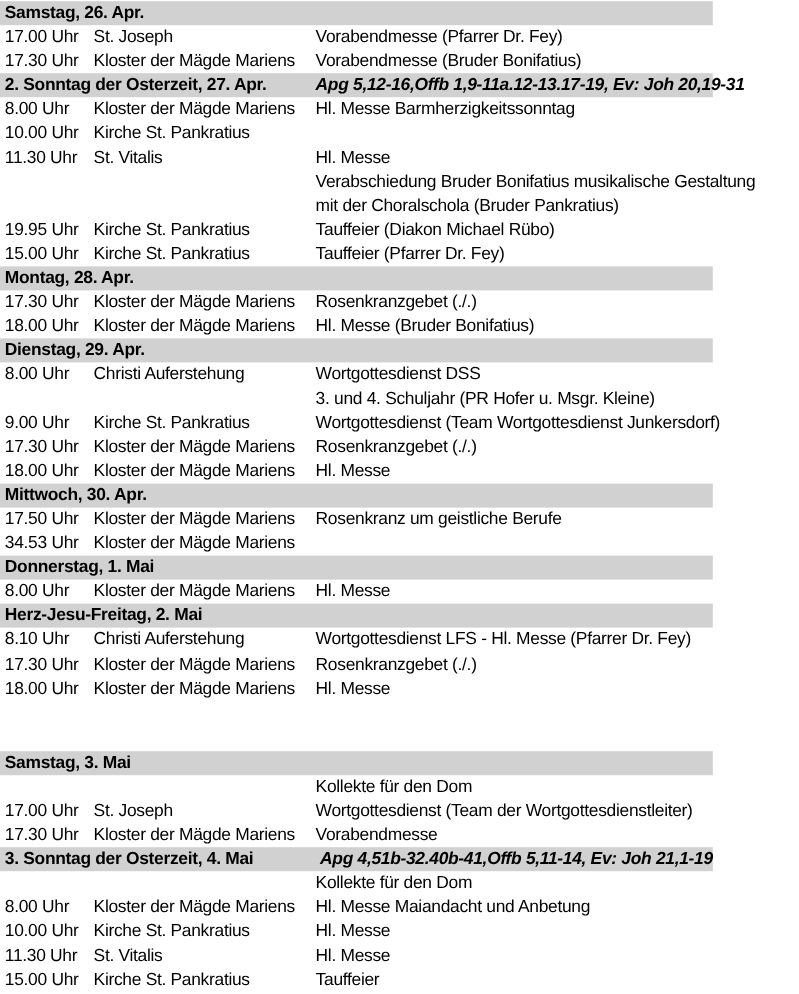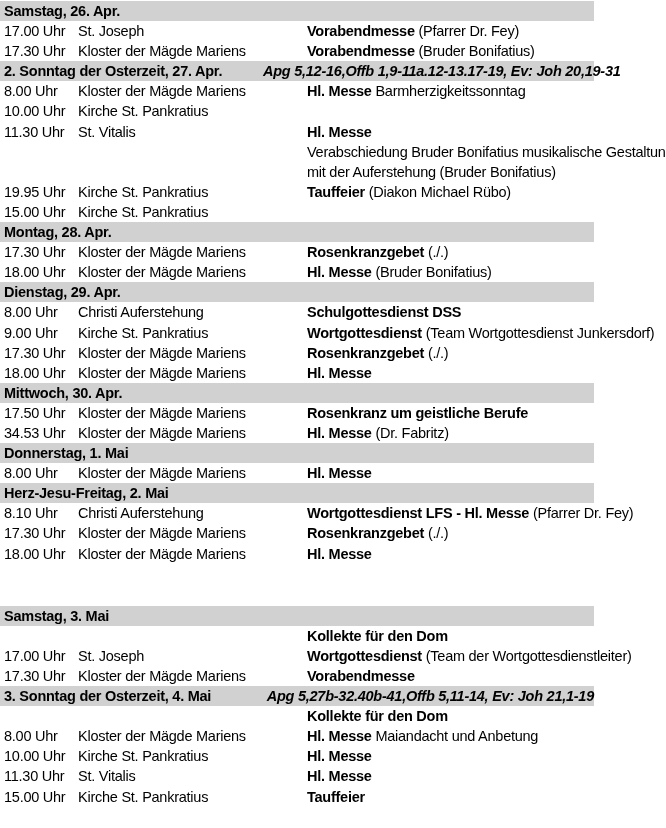--- a/index.html
+++ b/index.html
@@ -29,22 +29,21 @@
     white-space: nowrap;
   }
   .row .time {
     text-align: left;
   }
   .row .loc {
     padding-left: 10px;
     overflow: visible;
   }
   .row .desc .svc {
-    font-weight: bold;
-    margin-left: 44px;
+    font-weight: normal;
   }
   .day {
     display: grid;
     grid-template-columns: 259px 1fr;
     background: var(--header-bg, #d1d1d1);
     font-weight: bold;
     height: 20.1px;
     line-height: 20.1px;
     padding-left: 4px;
     white-space: nowrap;
@@ -94,30 +93,31 @@
       <span class="desc"><b class="svc">Hl. Messe</b><span class="det"></span></span>
     </div>
     <div class="row">
       <span class="time"></span>
       <span class="loc"></span>
       <span class="desc"><b class="svc"></b><span class="det">Verabschiedung Bruder Bonifatius musikalische Gestaltung</span></span>
     </div>
     <div class="row">
       <span class="time"></span>
       <span class="loc"></span>
-      <span class="desc"><b class="svc"></b><span class="det">mit der Auferstehung (Bruder Bonifatius)</span></span>
+      <span class="desc"><b class="svc"></b><span class="det">mit der Choralschola (Bruder Pankratius)</span></span>
     </div>
     <div class="row">
       <span class="time">19.95 Uhr</span>
       <span class="loc">Kirche St. Pankratius</span>
       <span class="desc"><b class="svc">Tauffeier</b> <span class="det">(Diakon Michael Rübo)</span></span>
     </div>
     <div class="row">
       <span class="time">15.00 Uhr</span>
       <span class="loc">Kirche St. Pankratius</span>
+      <span class="desc"><b class="svc">Tauffeier</b> <span class="det">(Pfarrer Dr. Fey)</span></span>
     </div>
     <div class="day">
       <span class="label">Montag, 28. Apr.</span>
       <span class="readings"></span>
     </div>
     <div class="row">
       <span class="time">17.30 Uhr</span>
       <span class="loc">Kloster der Mägde Mariens</span>
       <span class="desc"><b class="svc">Rosenkranzgebet</b> <span class="det">(./.)</span></span>
     </div>
@@ -126,21 +126,26 @@
       <span class="loc">Kloster der Mägde Mariens</span>
       <span class="desc"><b class="svc">Hl. Messe</b> <span class="det">(Bruder Bonifatius)</span></span>
     </div>
     <div class="day">
       <span class="label">Dienstag, 29. Apr.</span>
       <span class="readings"></span>
     </div>
     <div class="row">
       <span class="time">8.00 Uhr</span>
       <span class="loc">Christi Auferstehung</span>
-      <span class="desc"><b class="svc">Schulgottesdienst DSS</b><span class="det"></span></span>
+      <span class="desc"><b class="svc">Wortgottesdienst DSS</b><span class="det"></span></span>
+    </div>
+    <div class="row">
+      <span class="time"></span>
+      <span class="loc"></span>
+      <span class="desc"><b class="svc"></b><span class="det">3. und 4. Schuljahr (PR Hofer u. Msgr. Kleine)</span></span>
     </div>
     <div class="row">
       <span class="time">9.00 Uhr</span>
       <span class="loc">Kirche St. Pankratius</span>
       <span class="desc"><b class="svc">Wortgottesdienst</b> <span class="det">(Team Wortgottesdienst Junkersdorf)</span></span>
     </div>
     <div class="row">
       <span class="time">17.30 Uhr</span>
       <span class="loc">Kloster der Mägde Mariens</span>
       <span class="desc"><b class="svc">Rosenkranzgebet</b> <span class="det">(./.)</span></span>
@@ -155,21 +160,20 @@
       <span class="readings"></span>
     </div>
     <div class="row">
       <span class="time">17.50 Uhr</span>
       <span class="loc">Kloster der Mägde Mariens</span>
       <span class="desc"><b class="svc">Rosenkranz um geistliche Berufe</b><span class="det"></span></span>
     </div>
     <div class="row">
       <span class="time">34.53 Uhr</span>
       <span class="loc">Kloster der Mägde Mariens</span>
-      <span class="desc"><b class="svc">Hl. Messe</b> <span class="det">(Dr. Fabritz)</span></span>
     </div>
     <div class="day">
       <span class="label">Donnerstag, 1. Mai</span>
       <span class="readings"></span>
     </div>
     <div class="row">
       <span class="time">8.00 Uhr</span>
       <span class="loc">Kloster der Mägde Mariens</span>
       <span class="desc"><b class="svc">Hl. Messe</b><span class="det"></span></span>
     </div>
@@ -211,21 +215,21 @@
       <span class="loc">St. Joseph</span>
       <span class="desc"><b class="svc">Wortgottesdienst</b> <span class="det">(Team der Wortgottesdienstleiter)</span></span>
     </div>
     <div class="row">
       <span class="time">17.30 Uhr</span>
       <span class="loc">Kloster der Mägde Mariens</span>
       <span class="desc"><b class="svc">Vorabendmesse</b><span class="det"></span></span>
     </div>
     <div class="day">
       <span class="label">3. Sonntag der Osterzeit, 4. Mai</span>
-      <span class="readings">Apg 5,27b-32.40b-41,Offb 5,11-14, Ev: Joh 21,1-19</span>
+      <span class="readings">Apg 4,51b-32.40b-41,Offb 5,11-14, Ev: Joh 21,1-19</span>
     </div>
     <div class="row">
       <span class="time"></span>
       <span class="loc"></span>
       <span class="desc"><b class="svc">Kollekte für den Dom</b><span class="det"></span></span>
     </div>
     <div class="row">
       <span class="time">8.00 Uhr</span>
       <span class="loc">Kloster der Mägde Mariens</span>
       <span class="desc"><b class="svc">Hl. Messe</b> <span class="det">Maiandacht und Anbetung</span></span>

